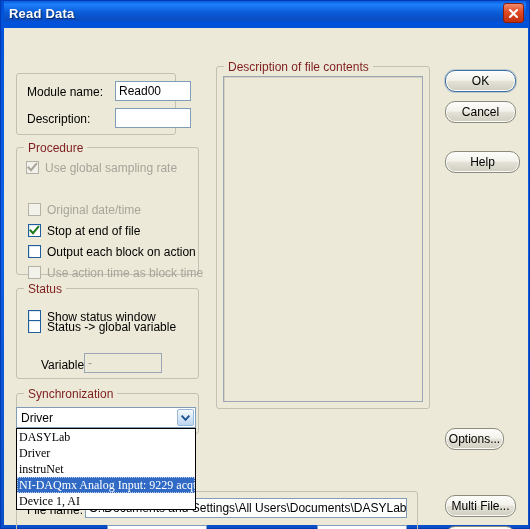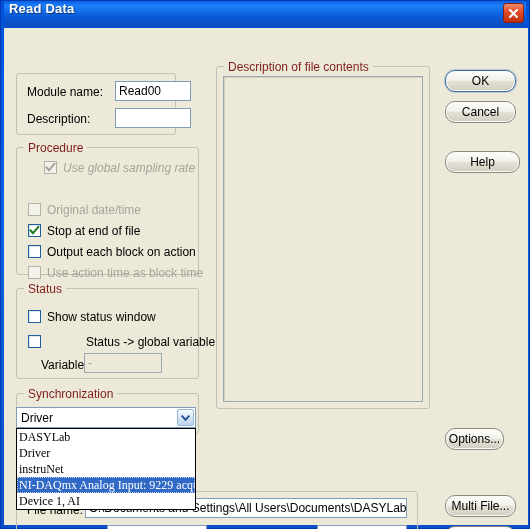--- a/index.html
+++ b/index.html
@@ -14,25 +14,25 @@
   
   #window {
     position: absolute;
     left: 0; top: 0;
     width: 530px; height: 529px;
     background: linear-gradient(180deg,#0050d8 0%, #0b60e8 40%, #0a4fc8 100%);
     border: 1px solid #003bb3;
     padding: 0 3px 3px 3px;
   }
   #titlebar {
-    height: 26px;
+    height: 20px;
     position: relative;
     background: linear-gradient(180deg,#0a5fe0 0%, #1d7ffb 18%, #0a5ad6 60%, #0b4cc0 100%);
     display: flex;
-    align-items: flex-start;
+    align-items: flex-end;
   }
   #title-text {
     color: #ffffff;
     font-size: 13px;
     font-weight: bold;
     margin-left: 5px;
     text-shadow: 1px 1px 1px rgba(0,0,0,.5);
     letter-spacing: .2px;
   }
   #close-btn {
@@ -238,21 +238,21 @@
     <div class="groupbox" style="left:11px; top:44px; width:160px; height:62px;">
       <span class="label" style="position:absolute; left:10px; top:11px;">Module name:</span>
       <div class="textbox" style="left:98px; top:7px; width:76px; height:20px;">Read00</div>
       <span class="label" style="position:absolute; left:10px; top:38px;">Description:</span>
       <div class="textbox" style="left:98px; top:34px; width:76px; height:20px;"></div>
     </div>
 
     <div class="groupbox" style="left:11px; top:118px; width:183px; height:128px;">
       <span class="gb-title">Procedure</span>
 
-      <div class="cbrow disabled" style="left:27px; top:12px;font-style:italic;">
+      <div class="cbrow disabled" style="left:9px; top:12px;">
         <span class="cb">
           <svg width="11" height="11" viewBox="0 0 11 11">
             <path d="M1.5,5.5 L4,8.2 L9.3,1.8" stroke="#a7a59a" stroke-width="2" fill="none" stroke-linecap="square"></path>
           </svg>
         </span>
         <span class="cb-label">Use global sampling rate</span>
       </div>
 
 
       <div class="cbrow disabled" style="left:11px; top:54px;">
@@ -281,21 +281,21 @@
     </div>
 
     <div class="groupbox" style="left:11px; top:259px; width:183px; height:91px;">
       <span class="gb-title">Status</span>
 
       <div class="cbrow" style="left:11px; top:20px;">
         <span class="cb"></span>
         <span class="cb-label">Show status window</span>
       </div>
 
-      <div class="cbrow" style="left:11px; top:45px;gap:39px;">
+      <div class="cbrow" style="left:11px; top:30px;">
         <span class="cb"></span>
         <span class="cb-label">Status -&gt; global variable</span>
       </div>
 
       <span class="label" style="position:absolute; left:24px; top:69px;">Variable:</span>
       <div class="textbox disabled" style="left:67px; top:64px; width:78px; height:20px;">-</div>
     </div>
 
     <div class="groupbox" style="left:11px; top:364px; width:183px; height:41px;">
       <span class="gb-title">Synchronization</span>

